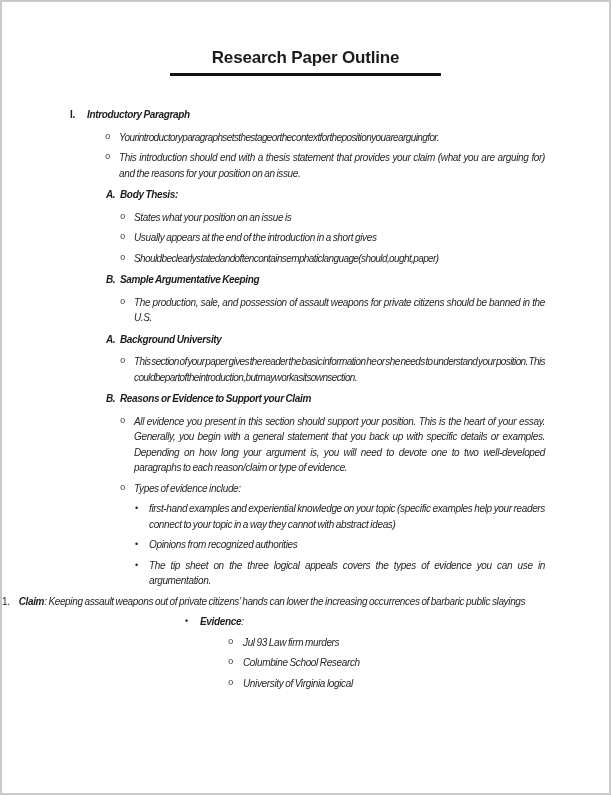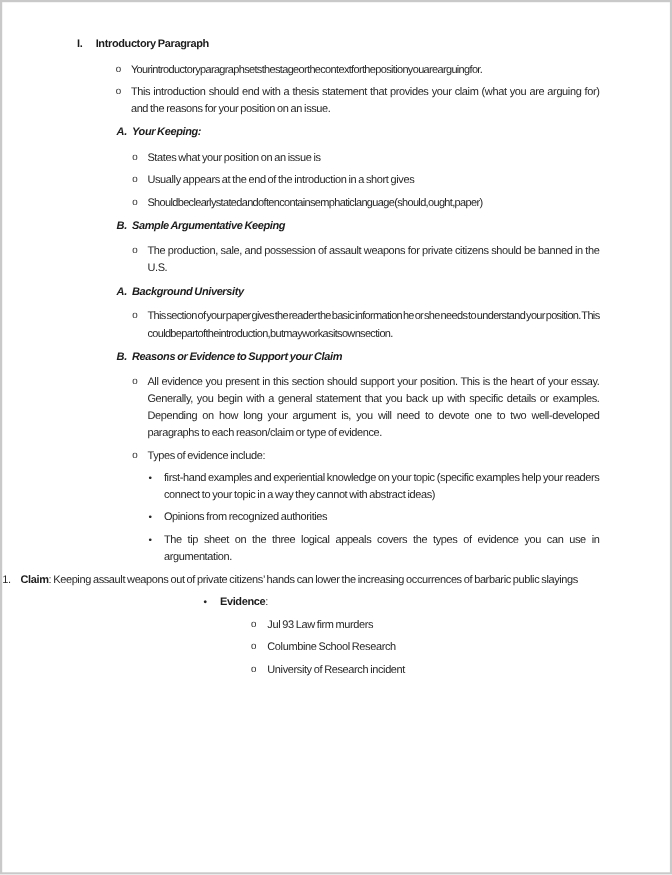--- a/index.html
+++ b/index.html
@@ -35,21 +35,21 @@
     color:#2a2a2a;
   }
   .outline{
     margin-top:31px;
     font-size:10px;
     letter-spacing:-0.35px;
     word-spacing:-0.6px;
   }
   .row{display:flex;margin:0 0 5px 0;line-height:15.5px;}
   .row .marker{flex:0 0 auto;}
-  .row .text{flex:1 1 auto;text-align:justify;padding-right:2px;}
+  .row .text{flex:1 1 auto;text-align:justify;padding-right:2px;font-style:italic;}
   .row b{color:#1c1c1c;}
   
   .h1 {margin:6px 0 7px 68px; font-weight:bold; color:#1c1c1c;}
   .h1 .marker{width:17px;}
   .h1 .text{text-align:left;}
   .o1 {margin-left:103px;}
   .o1 .marker{width:14px;}
   .h2 {margin:6px 0 7px 104px; font-weight:bold; font-style:italic; color:#1c1c1c;}
   .h2 .marker{width:14px;}
   .h2 .text{text-align:left;}
@@ -68,36 +68,39 @@
   .mk-o{font-family:"Liberation Mono",monospace;font-size:9px;color:#333;}
   .mk-b{font-size:9px;}
   
   .tight .text{letter-spacing:-0.6px;word-spacing:-2.2px;}
   .outline-rightcol{max-width:545px;}
 </style>
 </head>
 <body>
 
 <div class="page">
+  <div class="title-wrap">
+    <span class="title">Research Paper Outline</span>
+  </div>
   <div class="outline outline-rightcol" id="outline">
       <div class="row h1">
         <span class="marker">I.</span>
         <span class="text">Introductory Paragraph</span>
       </div>
       <div class="row o1 tight">
         <span class="marker mk-o">o</span>
         <span class="text">Your introductory paragraph sets the stage or the context for the position you are arguing for.</span>
       </div>
       <div class="row o1">
         <span class="marker mk-o">o</span>
         <span class="text">This introduction should end with a thesis statement that provides your claim (what you are arguing for) and the reasons for your position on an issue.</span>
       </div>
       <div class="row h2">
         <span class="marker">A.</span>
-        <span class="text">Your Keeping:</span>
+        <span class="text">Body Thesis:</span>
       </div>
       <div class="row o2">
         <span class="marker mk-o">o</span>
         <span class="text">States what your position on an issue is</span>
       </div>
       <div class="row o2">
         <span class="marker mk-o">o</span>
         <span class="text">Usually appears at the end of the introduction in a short gives</span>
       </div>
       <div class="row o2 tight">
@@ -152,16 +155,16 @@
       <div class="row o3">
         <span class="marker mk-o">o</span>
         <span class="text">Jul 93 Law firm murders</span>
       </div>
       <div class="row o3">
         <span class="marker mk-o">o</span>
         <span class="text">Columbine School Research</span>
       </div>
       <div class="row o3">
         <span class="marker mk-o">o</span>
-        <span class="text">University of Research incident</span>
+        <span class="text">University of Virginia logical</span>
       </div>
     </div>
 </div>
 
 </body></html>

